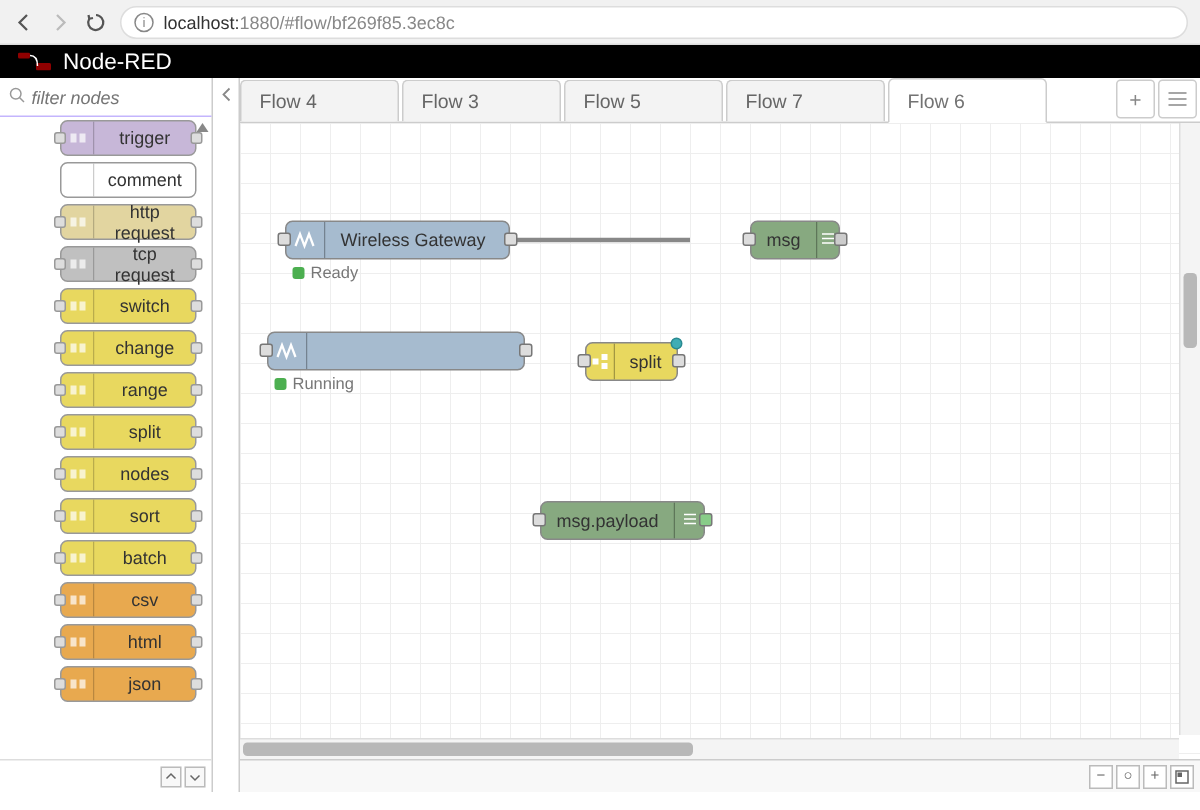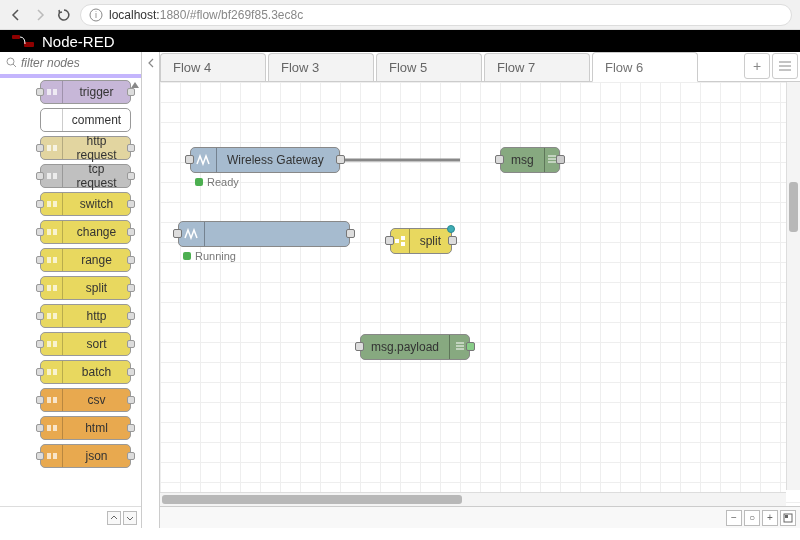--- a/index.html
+++ b/index.html
@@ -16,21 +16,21 @@
 .header { height: 22px; background: #000; color: #fff; display: flex; align-items: center; padding: 0 12px; gap: 8px; }
 .logo { width: 22px; height: 12px; position: relative; }
 .logo svg { width: 100%; height: 100%; }
 .header-title { font-size: 15px; font-weight: normal; }
 
 
 .main { display: flex; height: calc(540px - 30px - 34px); background: #fff; }
 
 
 .palette { width: 142px; border-right: 1px solid #ccc; display: flex; flex-direction: column; }
-.palette-search { height: 26px; border-bottom: 4px solid #c4b5fd; display: flex; align-items: center; padding: 4px 6px; gap: 4px; }
+.palette-search { height: 26px; border-bottom: 1px solid #c4b5fd; display: flex; align-items: center; padding: 4px 6px; gap: 4px; }
 .palette-search input { border: none; outline: none; font-size: 12px; width: 100%; font-style: italic; color: #999; }
 .palette-list { flex: 1; overflow: hidden; position: relative; padding-left: 30px; }
 .palette-scroll { position: absolute; right: 0; top: 4px; width: 10px; height: 10px; }
 .palette-scroll-triangle { width: 0; height: 0; border-left: 4px solid transparent; border-right: 4px solid transparent; border-bottom: 6px solid #888; }
 .palette-footer { height: 22px; border-top: 1px solid #ddd; display: flex; justify-content: flex-end; align-items: center; padding: 0 4px; gap: 2px; }
 .palette-footer-btn { width: 14px; height: 14px; border: 1px solid #bbb; background: #f8f8f8; display: flex; align-items: center; justify-content: center; font-size: 9px; color: #666; cursor: pointer; }
 
 
 .pnode { margin: 4px 10px; height: 24px; border-radius: 5px; display: flex; align-items: center; position: relative; border: 1px solid #999; font-size: 12px; cursor: grab; }
 .pnode-icon { width: 22px; height: 100%; border-right: 1px solid rgba(0,0,0,0.2); border-radius: 4px 0 0 4px; display: flex; align-items: center; justify-content: center; }
@@ -235,21 +235,21 @@
           <div class="pnode-port left"></div>
           <div class="pnode-port right"></div>
         </div>
         <div class="pnode c-yellow">
           <div class="pnode-icon">
             <svg width="12" height="10" viewBox="0 0 12 10">
               <rect x="1" y="2" width="4" height="6" fill="#fff" opacity="0.7"></rect>
               <rect x="7" y="2" width="4" height="6" fill="#fff" opacity="0.7"></rect>
             </svg>
           </div>
-          <div class="pnode-label">http</div>
+          <div class="pnode-label">nodes</div>
           <div class="pnode-port left"></div>
           <div class="pnode-port right"></div>
         </div>
         <div class="pnode c-yellow">
           <div class="pnode-icon">
             <svg width="12" height="10" viewBox="0 0 12 10">
               <rect x="1" y="2" width="4" height="6" fill="#fff" opacity="0.7"></rect>
               <rect x="7" y="2" width="4" height="6" fill="#fff" opacity="0.7"></rect>
             </svg>
           </div>

